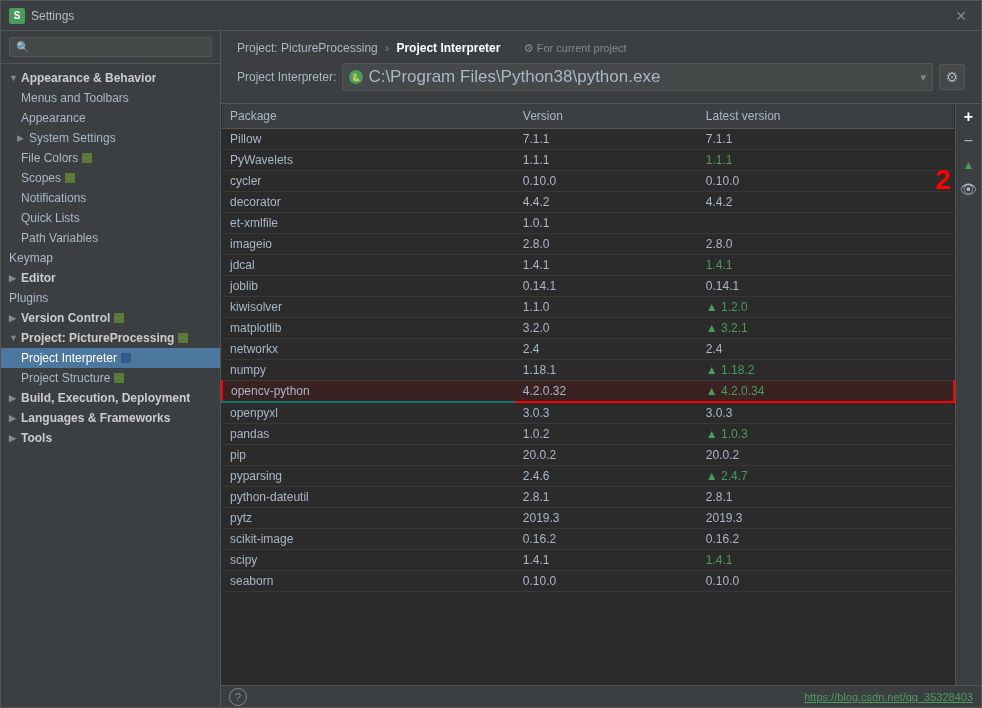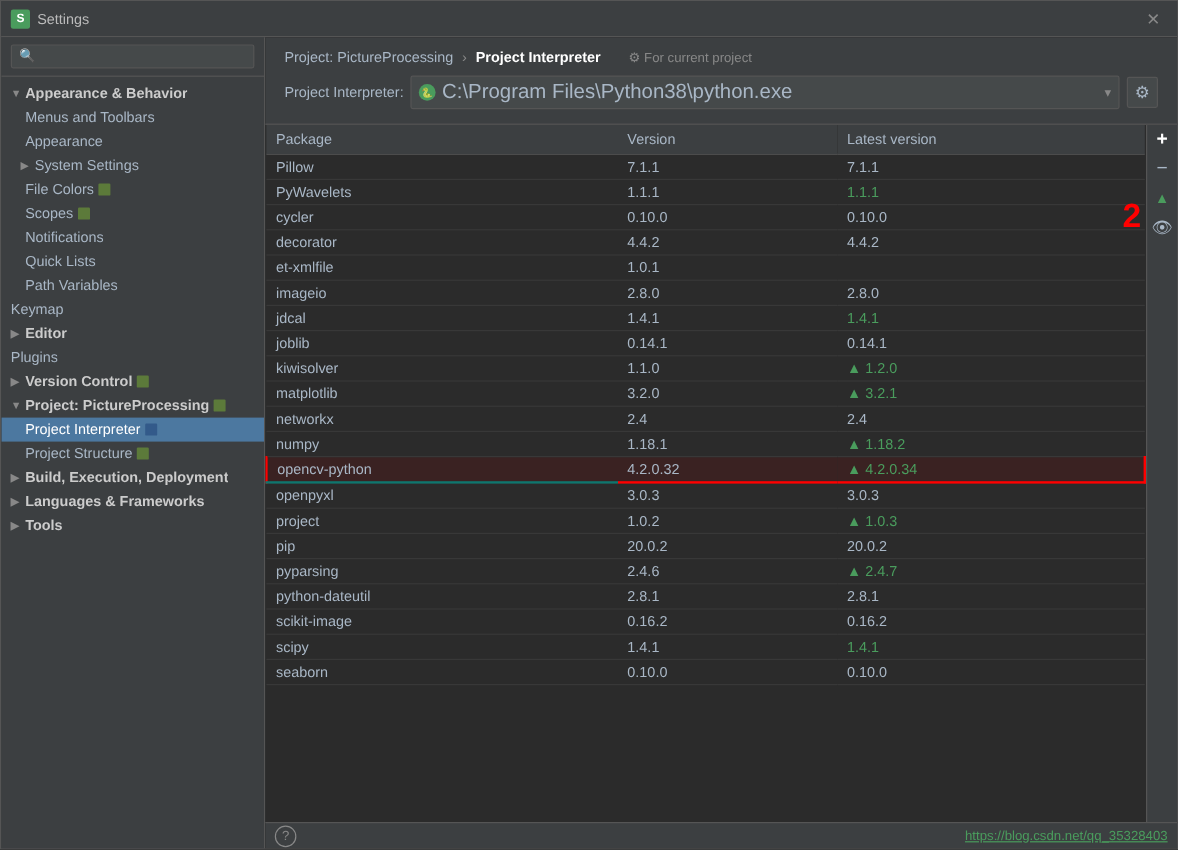--- a/index.html
+++ b/index.html
@@ -507,38 +507,43 @@
                   <td style="border-left: 2px solid red; border-bottom: 2px solid #0f766e;">opencv-python</td>
                   <td style="border-bottom: 2px solid red;">4.2.0.32</td>
                   <td style="color: rgb(74, 156, 93); border-right: 2px solid red; border-bottom: 2px solid red;">▲ 4.2.0.34</td>
                 </tr>
                 <tr>
                   <td>openpyxl</td>
                   <td>3.0.3</td>
                   <td>3.0.3</td>
                 </tr>
                 <tr>
-                  <td>project</td>
+                  <td>pandas</td>
                   <td>1.0.2</td>
                   <td style="color: rgb(74, 156, 93);">▲ 1.0.3</td>
                 </tr>
                 <tr>
                   <td>pip</td>
                   <td>20.0.2</td>
                   <td>20.0.2</td>
                 </tr>
                 <tr>
                   <td>pyparsing</td>
                   <td>2.4.6</td>
                   <td style="color: rgb(74, 156, 93);">▲ 2.4.7</td>
                 </tr>
                 <tr>
                   <td>python-dateutil</td>
                   <td>2.8.1</td>
                   <td>2.8.1</td>
+                </tr>
+                <tr>
+                  <td>pytz</td>
+                  <td>2019.3</td>
+                  <td>2019.3</td>
                 </tr>
                 <tr>
                   <td>scikit-image</td>
                   <td>0.16.2</td>
                   <td>0.16.2</td>
                 </tr>
                 <tr>
                   <td>scipy</td>
                   <td>1.4.1</td>
                   <td style="color: rgb(74, 156, 93);">1.4.1</td>

